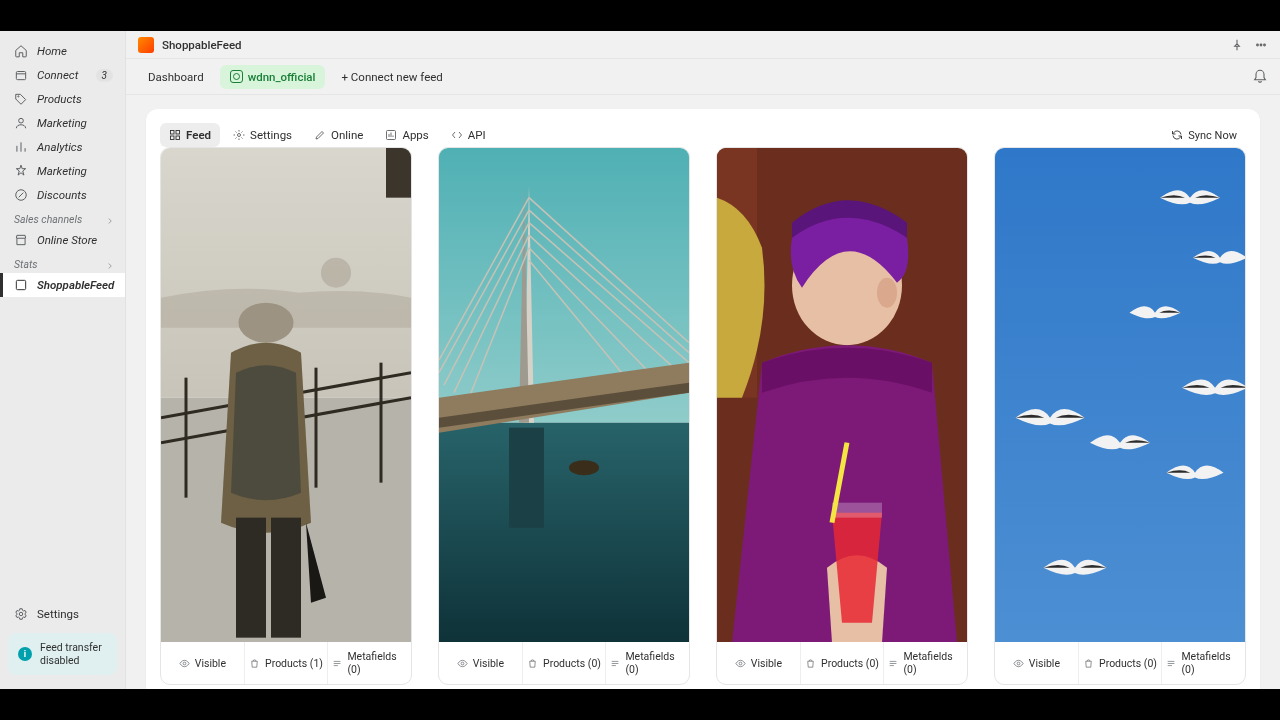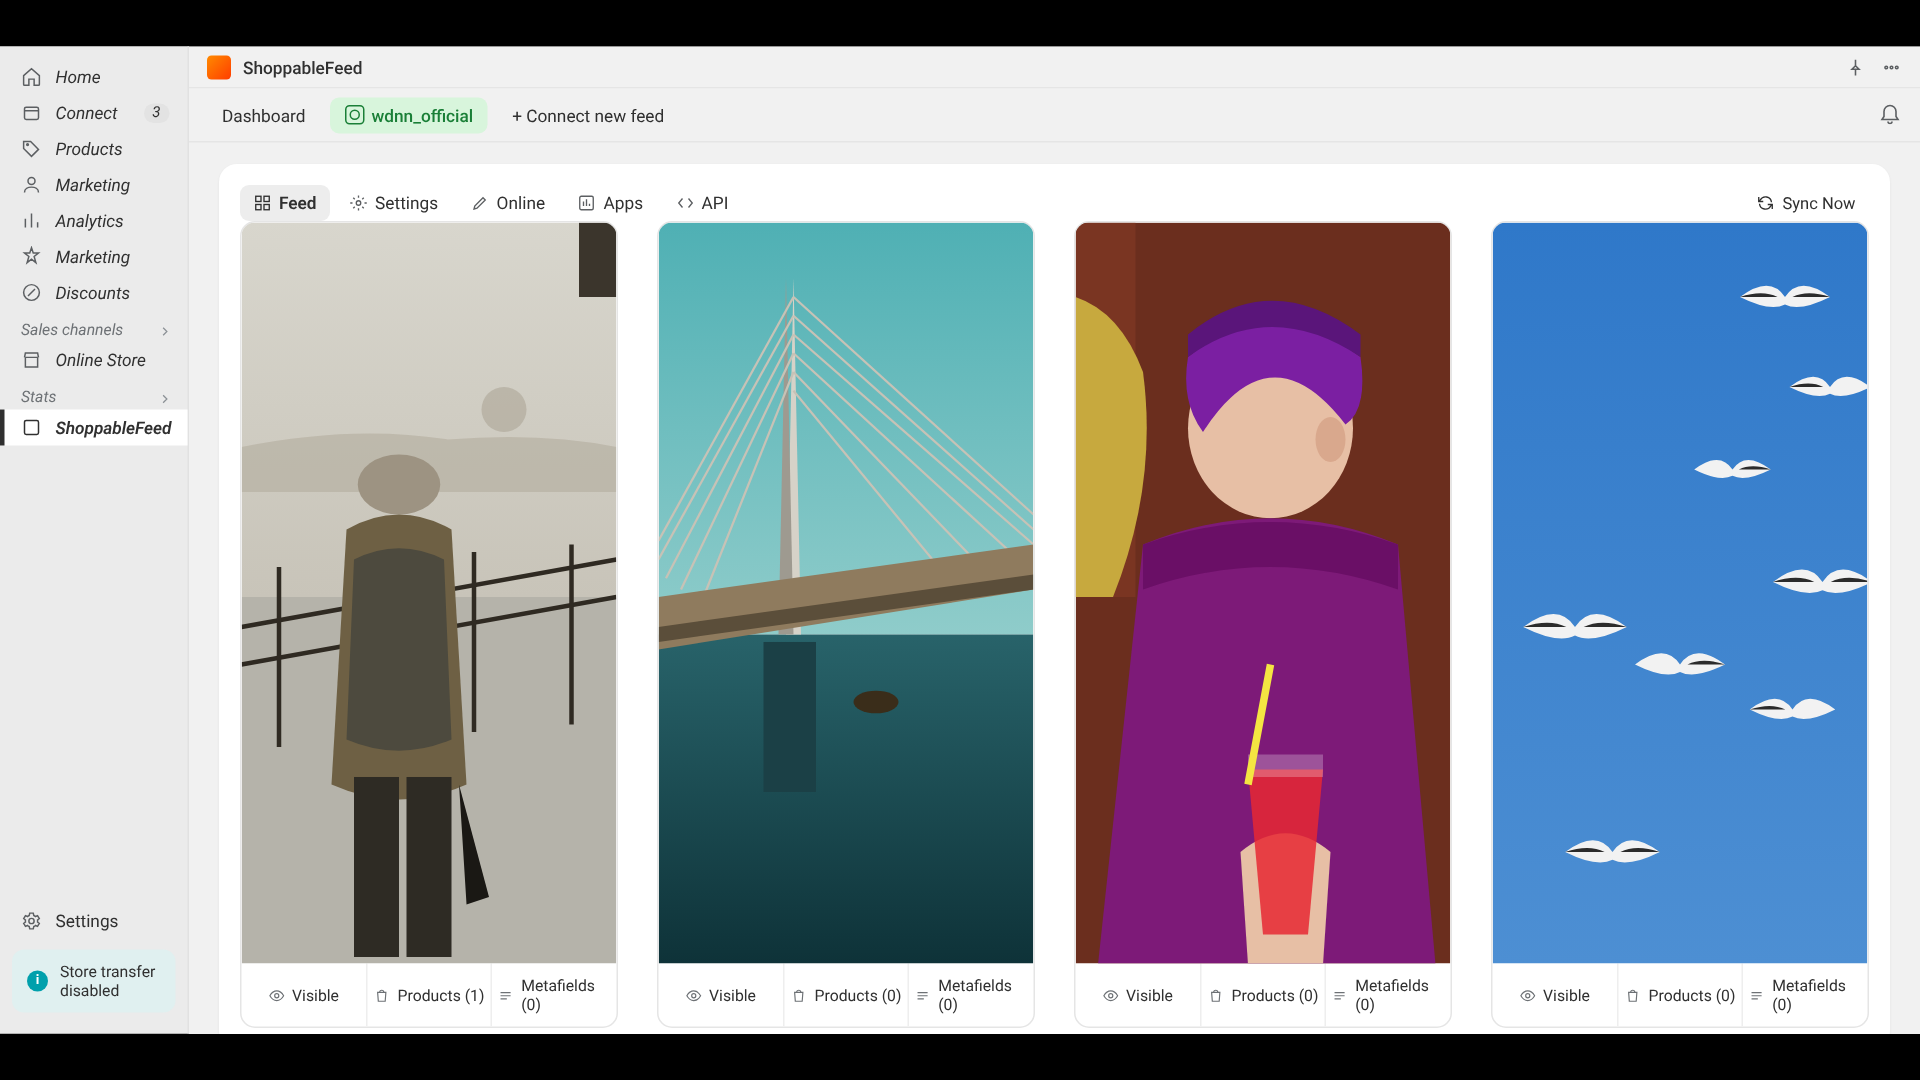--- a/index.html
+++ b/index.html
@@ -154,21 +154,21 @@
     <div class="sidebar-bottom">
       <div class="settings-link">
         <svg viewBox="0 0 24 24">
             <circle cx="12" cy="12" r="3"></circle>
             <path d="M19 12a7 7 0 0 0-.1-1.2l2-1.5-2-3.4-2.3 1a7 7 0 0 0-2-1.2L14 3h-4l-.6 2.7a7 7 0 0 0-2 1.2l-2.3-1-2 3.4 2 1.5A7 7 0 0 0 5 12c0 .4 0 .8.1 1.2l-2 1.5 2 3.4 2.3-1a7 7 0 0 0 2 1.2L10 21h4l.6-2.7a7 7 0 0 0 2-1.2l2.3 1 2-3.4-2-1.5c.1-.4.1-.8.1-1.2z"></path>
           </svg>
         <span>Settings</span>
       </div>
       <div class="info-box">
         <span class="dot">i</span>
-        <span>Store transfer disabled</span>
+        <span>Feed transfer disabled</span>
       </div>
     </div>
   </aside>
 
   <main class="main">
     <div class="topbar">
       <div class="app-logo"></div>
       <div class="app-title">ShoppableFeed</div>
       <div class="topbar-actions">
         <svg viewBox="0 0 24 24">

